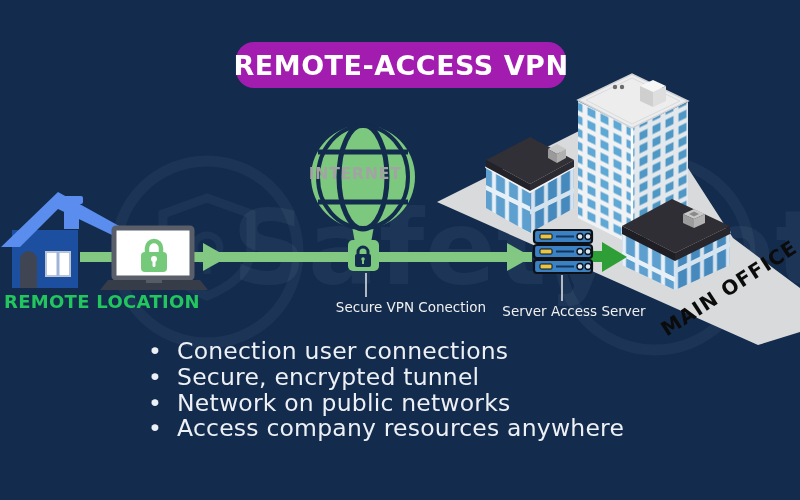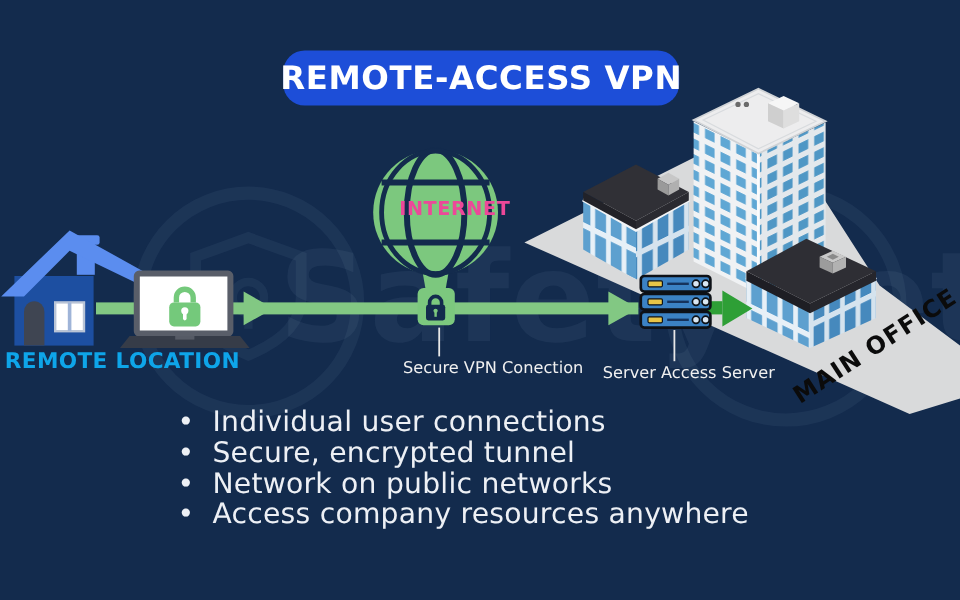--- a/index.html
+++ b/index.html
@@ -11,35 +11,35 @@
   
   .wm-text{
     position:absolute;left:232px;top:196px;
     font-size:104px;font-weight:700;line-height:1;white-space:nowrap;
     color:rgba(170,195,224,0.07);letter-spacing:1px;pointer-events:none;
   }
   .wm-svg{position:absolute;left:0;top:0;pointer-events:none;}
   
   .banner{
     position:absolute;left:236px;top:42px;width:330px;height:46px;
-    background:#1d4ed8;border-radius:18px;
+    background:#a21caf;border-radius:18px;
     display:flex;align-items:center;justify-content:center;
   }
   .banner .t{
     color:#ffffff;font-size:27px;font-weight:800;letter-spacing:0.5px;white-space:nowrap;
   }
   
   .diagram{position:absolute;left:0;top:0;}
   
   .lbl{position:absolute;color:#f2f2f2;text-align:center;pointer-events:none;}
   .lbl-remote{
-    left:4px;top:291px;width:182px;font-size:18px;font-weight:800;letter-spacing:0.3px;color:#0ea5e9;white-space:nowrap;text-align:center;
+    left:4px;top:291px;width:182px;font-size:18px;font-weight:800;letter-spacing:0.3px;color:#22c55e;white-space:nowrap;text-align:center;
   }
   .lbl-internet{
-    left:314px;top:164px;width:130px;font-size:16px;font-weight:800;letter-spacing:0.5px;color:#ec4899;
+    left:290px;top:164px;width:130px;font-size:16px;font-weight:800;letter-spacing:0.5px;color:#a3a3a3;
   }
   .lbl-small{font-size:13.5px;font-weight:400;color:#f0f0f0;white-space:nowrap;}
   .lbl-securevpn{left:315px;top:299px;width:192px;}
   .lbl-nas{left:478px;top:303px;width:192px;}
   .lbl-mainoffice{
     left:640px;top:276px;width:178px;font-size:20px;font-weight:800;color:#0b0b0b;
     letter-spacing:1px;transform:rotate(-33deg);white-space:nowrap;
   }
   
   ul.bullets{
@@ -214,19 +214,19 @@
     <div class="t">REMOTE-ACCESS VPN</div>
   </div>
 
   <div class="lbl lbl-remote">REMOTE LOCATION</div>
   <div class="lbl lbl-internet">INTERNET</div>
   <div class="lbl lbl-small lbl-securevpn">Secure VPN Conection</div>
   <div class="lbl lbl-small lbl-nas">Server Access Server</div>
   <div class="lbl lbl-mainoffice">MAIN OFFICE</div>
 
   <ul class="bullets">
-    <li>Individual user connections</li>
+    <li>Conection user connections</li>
     <li>Secure, encrypted tunnel</li>
     <li>Network on public networks</li>
     <li>Access company resources anywhere</li>
   </ul>
 
 </div>
 
 </body></html>

